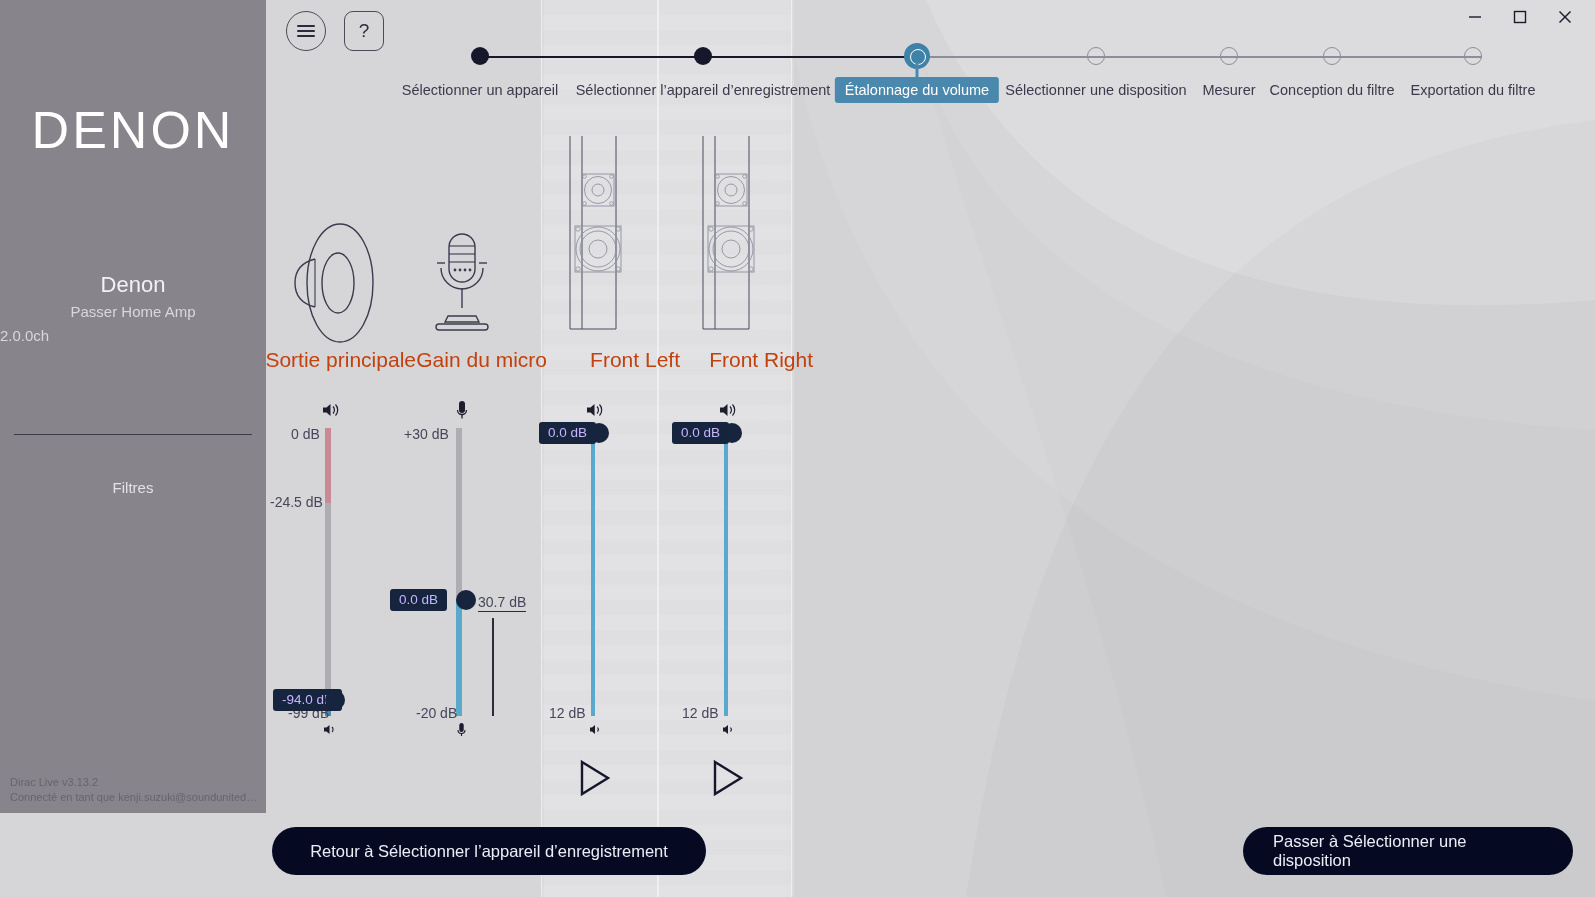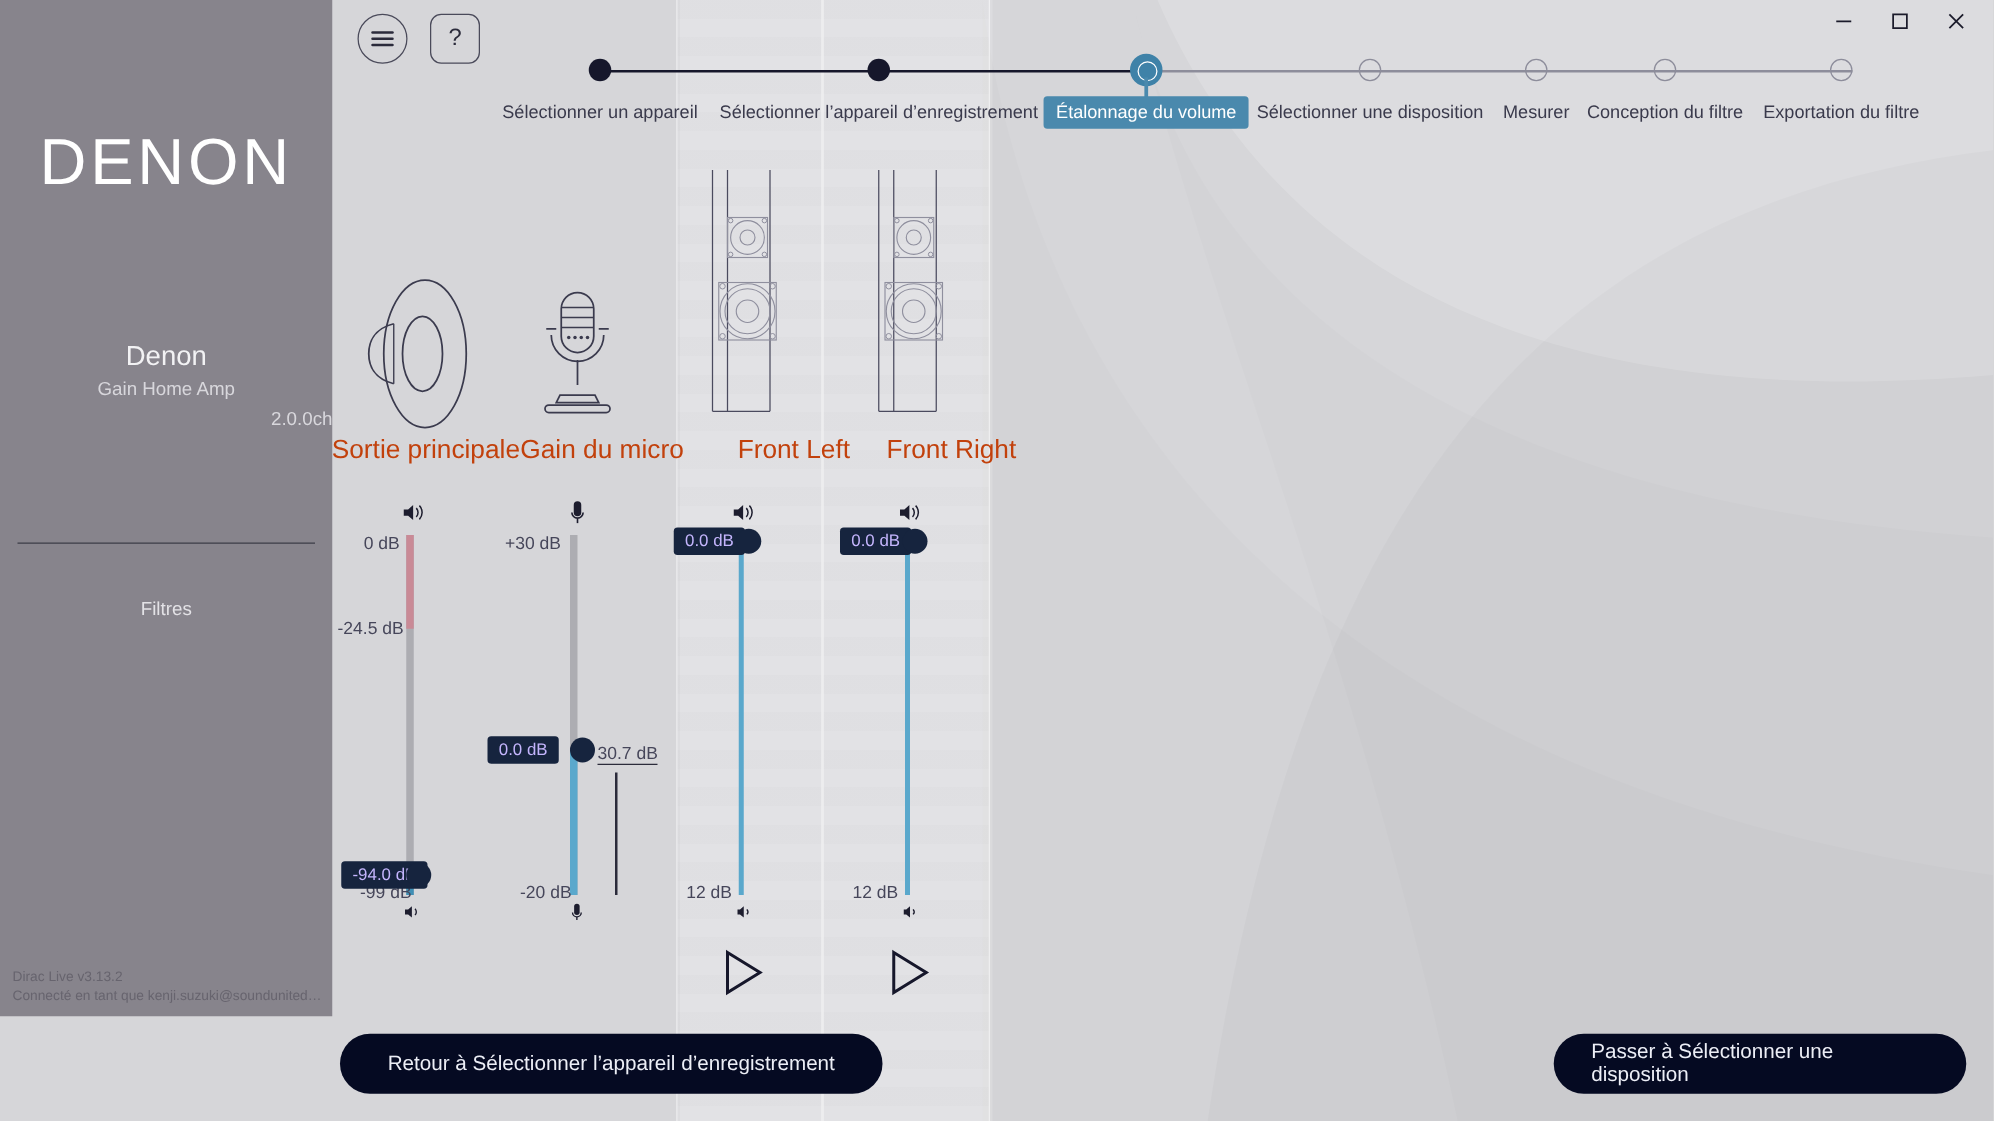--- a/index.html
+++ b/index.html
@@ -28,21 +28,21 @@
   .device-name {
     position: absolute; top: 272px; left: 0; width: 266px;
     text-align: center; font-size: 22px; color: #f2f2f4; font-weight: 400;
   }
   .device-model {
     position: absolute; top: 303px; left: 0; width: 266px;
     text-align: center; font-size: 15px; color: #d8d7dc;
   }
   .device-channels {
     position: absolute; top: 327px; left: 0; width: 266px;
-    text-align: right; font-size: 15px; color: #d8d7dc;
+    text-align: left; font-size: 15px; color: #d8d7dc;
   }
   .sb-divider {
     position: absolute; top: 434px; left: 14px; width: 238px; height: 1px;
     background: #3c3c47;
   }
   .sb-filters {
     position: absolute; top: 479px; left: 0; width: 266px;
     text-align: center; font-size: 15px; color: #e3e2e6;
     cursor: pointer;
   }
@@ -188,21 +188,21 @@
   #btn-next { right: 22px; width: 330px; }
 </style>
 </head>
 <body>
 
 <div id="app">
 
   <div id="sidebar">
     <div class="brand-logo">DENON</div>
     <div class="device-name">Denon</div>
-    <div class="device-model">Gain Home Amp</div>
+    <div class="device-model">Passer Home Amp</div>
     <div class="device-channels">2.0.0ch</div>
     <div class="sb-divider"></div>
     <div class="sb-filters">Filtres</div>
     <div class="sb-footer">
       <div>Dirac Live v3.13.2</div>
       <div>Connecté en tant que kenji.suzuki@soundunited…</div>
     </div>
   </div>
 
   <div id="main">

